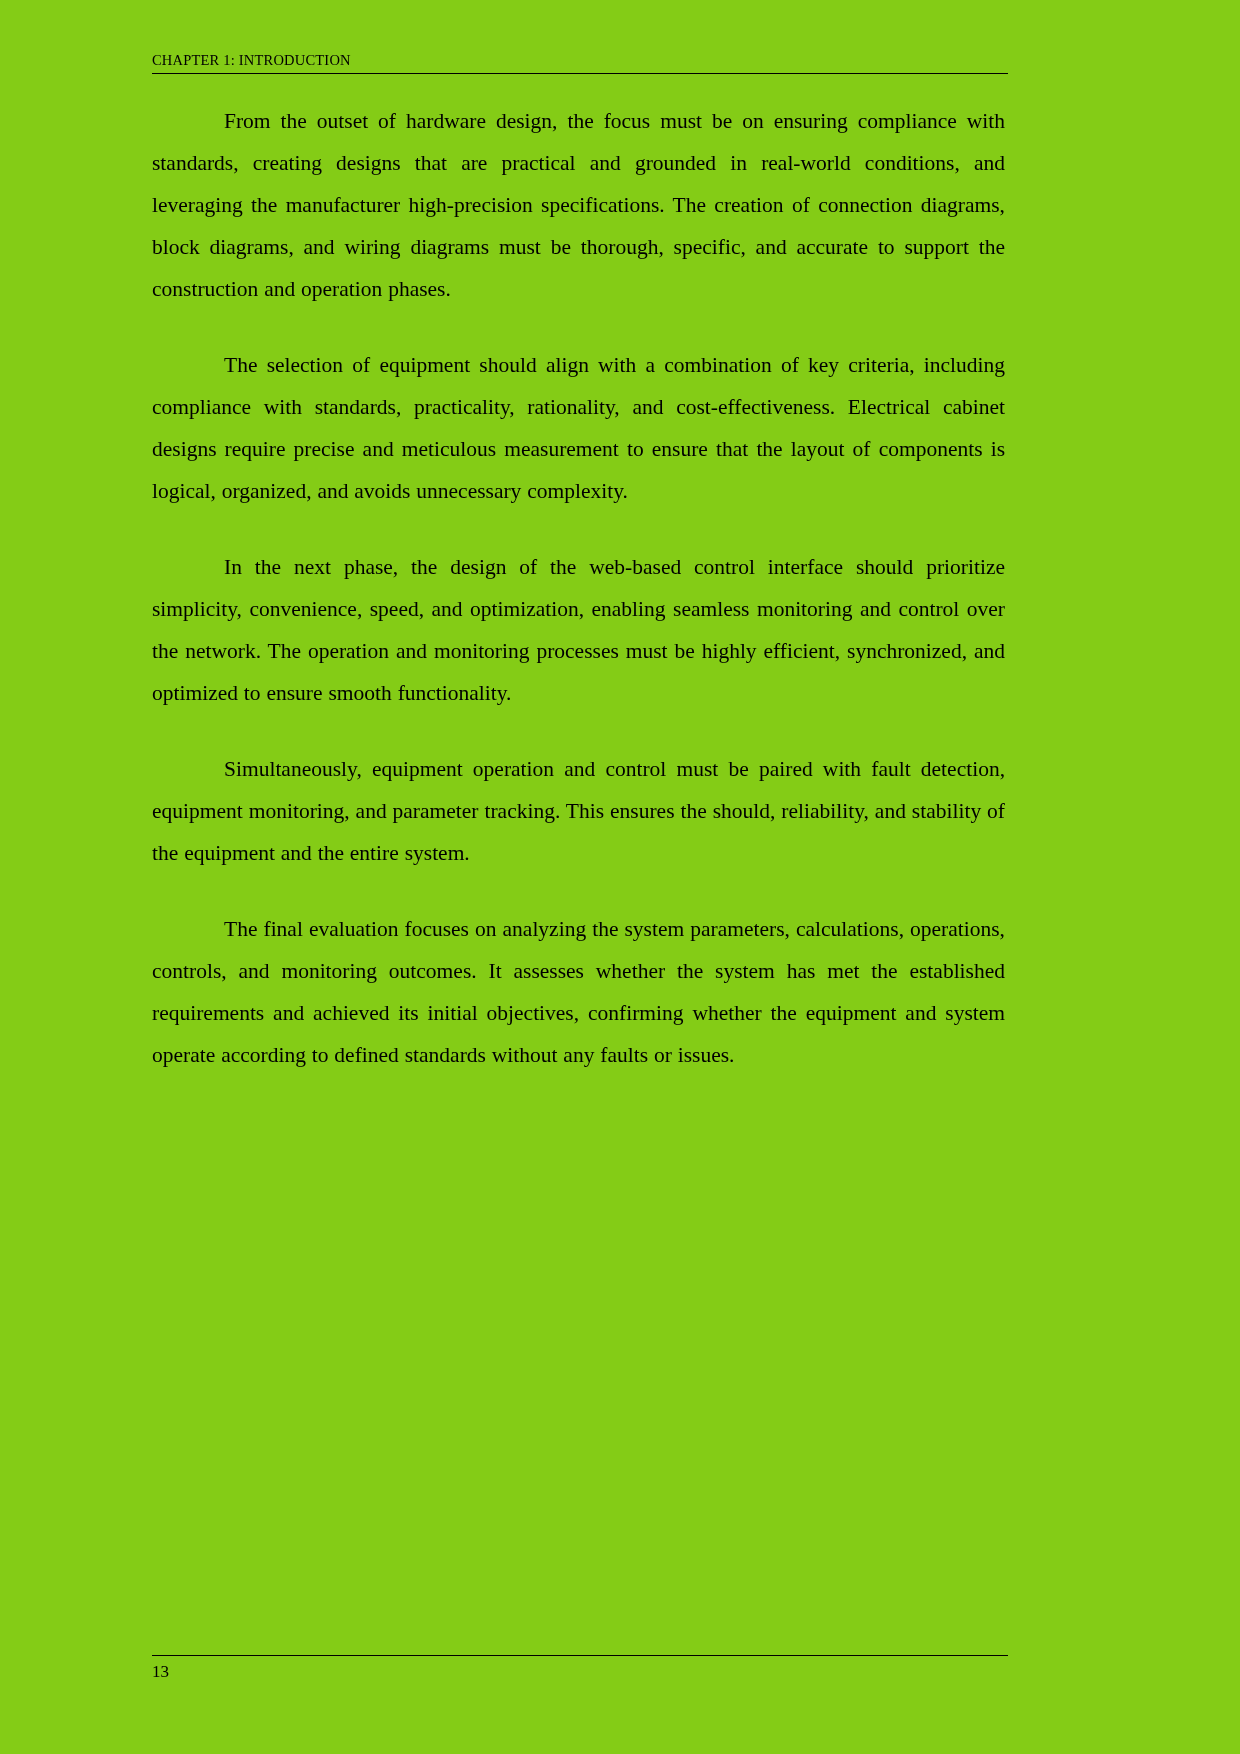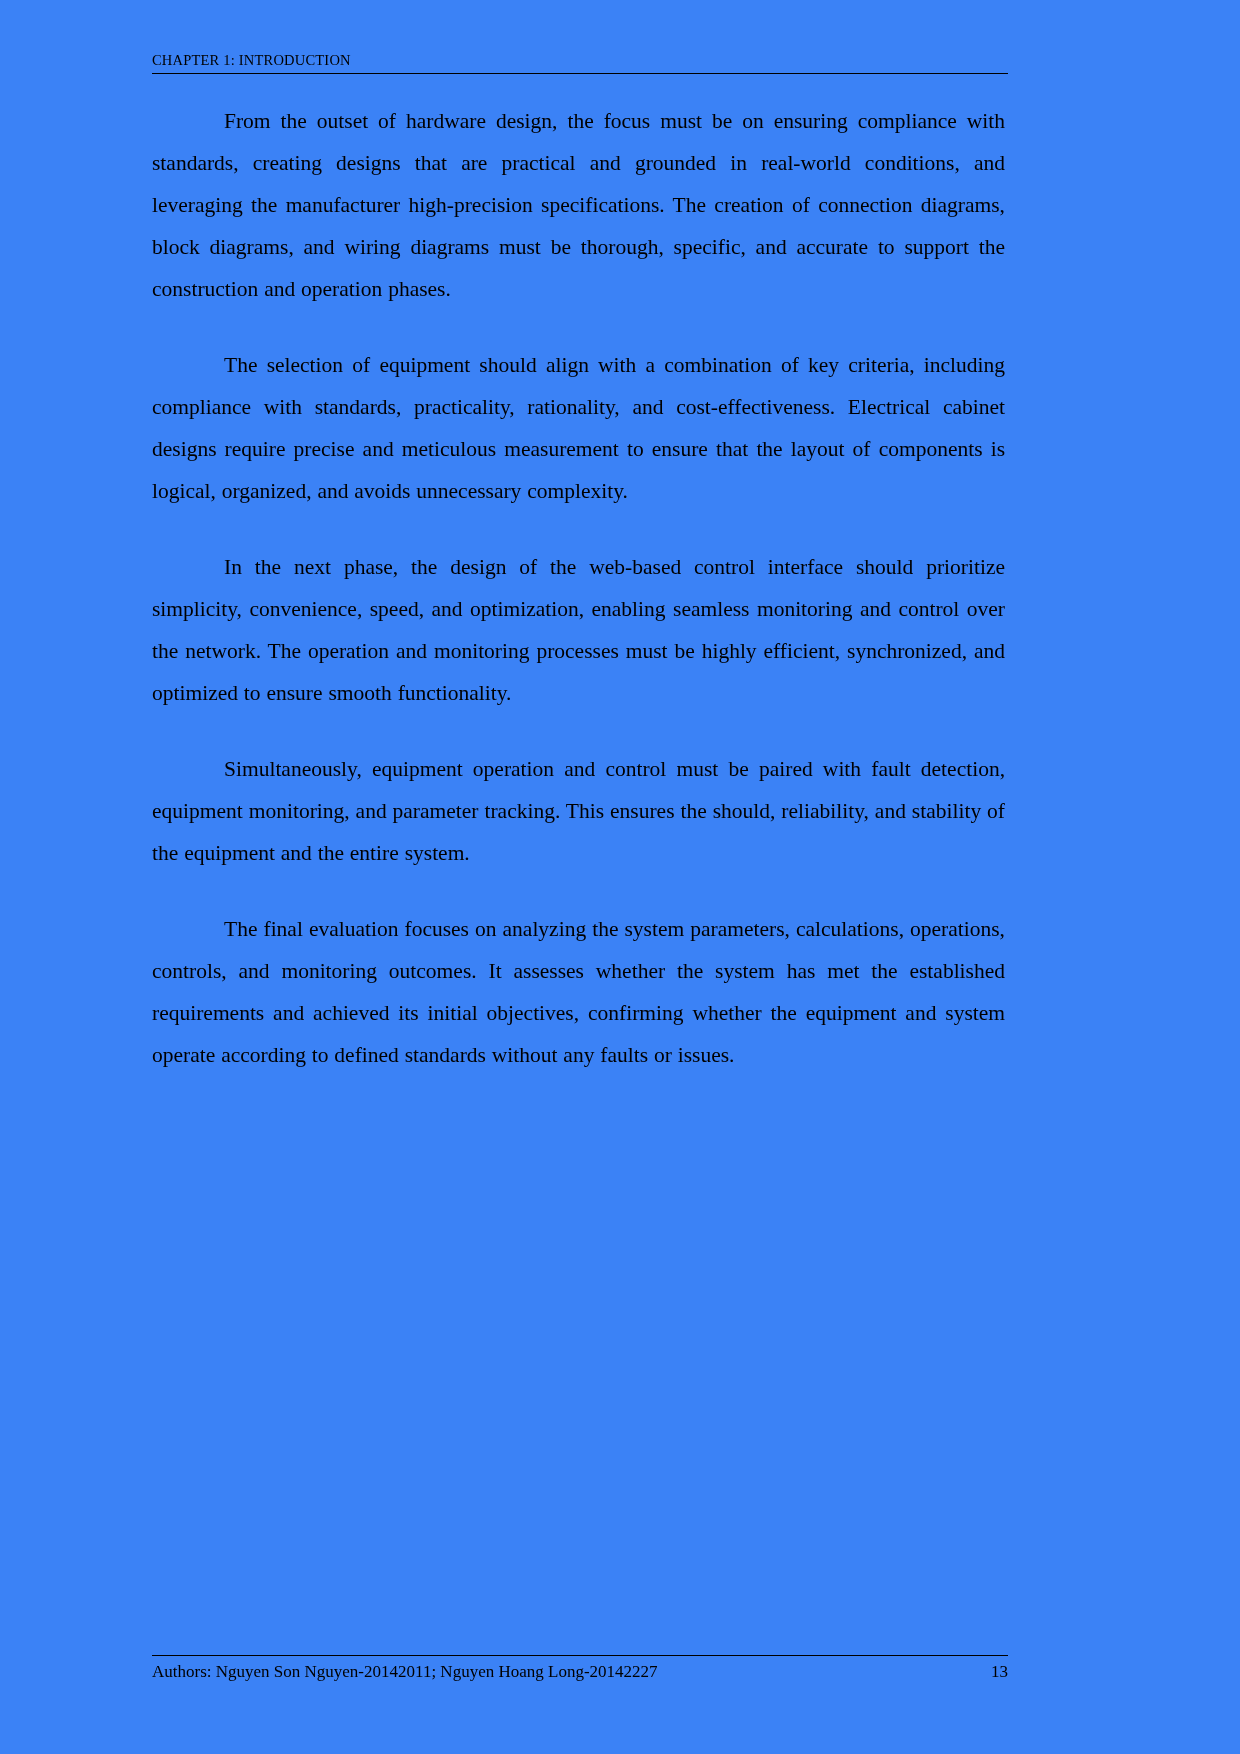--- a/index.html
+++ b/index.html
@@ -4,21 +4,21 @@
 <style>
   html, body {
     margin: 0;
     padding: 0;
     background: #ffffff;
   }
   .page {
     position: relative;
     width: 1240px;
     height: 1754px;
-    background: #3b82f6;
+    background: #84cc16;
     font-family: "Liberation Serif", "DejaVu Serif", serif;
     color: #000000;
     box-sizing: border-box;
   }
   .header {
     position: absolute;
     top: 52px;
     left: 152px;
     width: 856px;
     border-bottom: 1.5px solid #000000;
@@ -74,17 +74,16 @@
 
   <div class="content">
     <p class="para">From the outset of hardware design, the focus must be on ensuring compliance with standards, creating designs that are practical and grounded in real-world conditions, and leveraging the manufacturer high-precision specifications. The creation of connection diagrams, block diagrams, and wiring diagrams must be thorough, specific, and accurate to support the construction and operation phases.</p>
     <p class="para">The selection of equipment should align with a combination of key criteria, including compliance with standards, practicality, rationality, and cost-effectiveness. Electrical cabinet designs require precise and meticulous measurement to ensure that the layout of components is logical, organized, and avoids unnecessary complexity.</p>
     <p class="para">In the next phase, the design of the web-based control interface should prioritize simplicity, convenience, speed, and optimization, enabling seamless monitoring and control over the network. The operation and monitoring processes must be highly efficient, synchronized, and optimized to ensure smooth functionality.</p>
     <p class="para">Simultaneously, equipment operation and control must be paired with fault detection, equipment monitoring, and parameter tracking. This ensures the should, reliability, and stability of the equipment and the entire system.</p>
     <p class="para">The final evaluation focuses on analyzing the system parameters, calculations, operations, controls, and monitoring outcomes. It assesses whether the system has met the established requirements and achieved its initial objectives, confirming whether the equipment and system operate according to defined standards without any faults or issues.</p>
   </div>
 
   <div class="footer">
-    <div class="footer-authors">Authors: Nguyen Son Nguyen-20142011; Nguyen Hoang Long-20142227</div>
     <div class="footer-page">13</div>
   </div>
 
 </div>
 
 </body></html>

